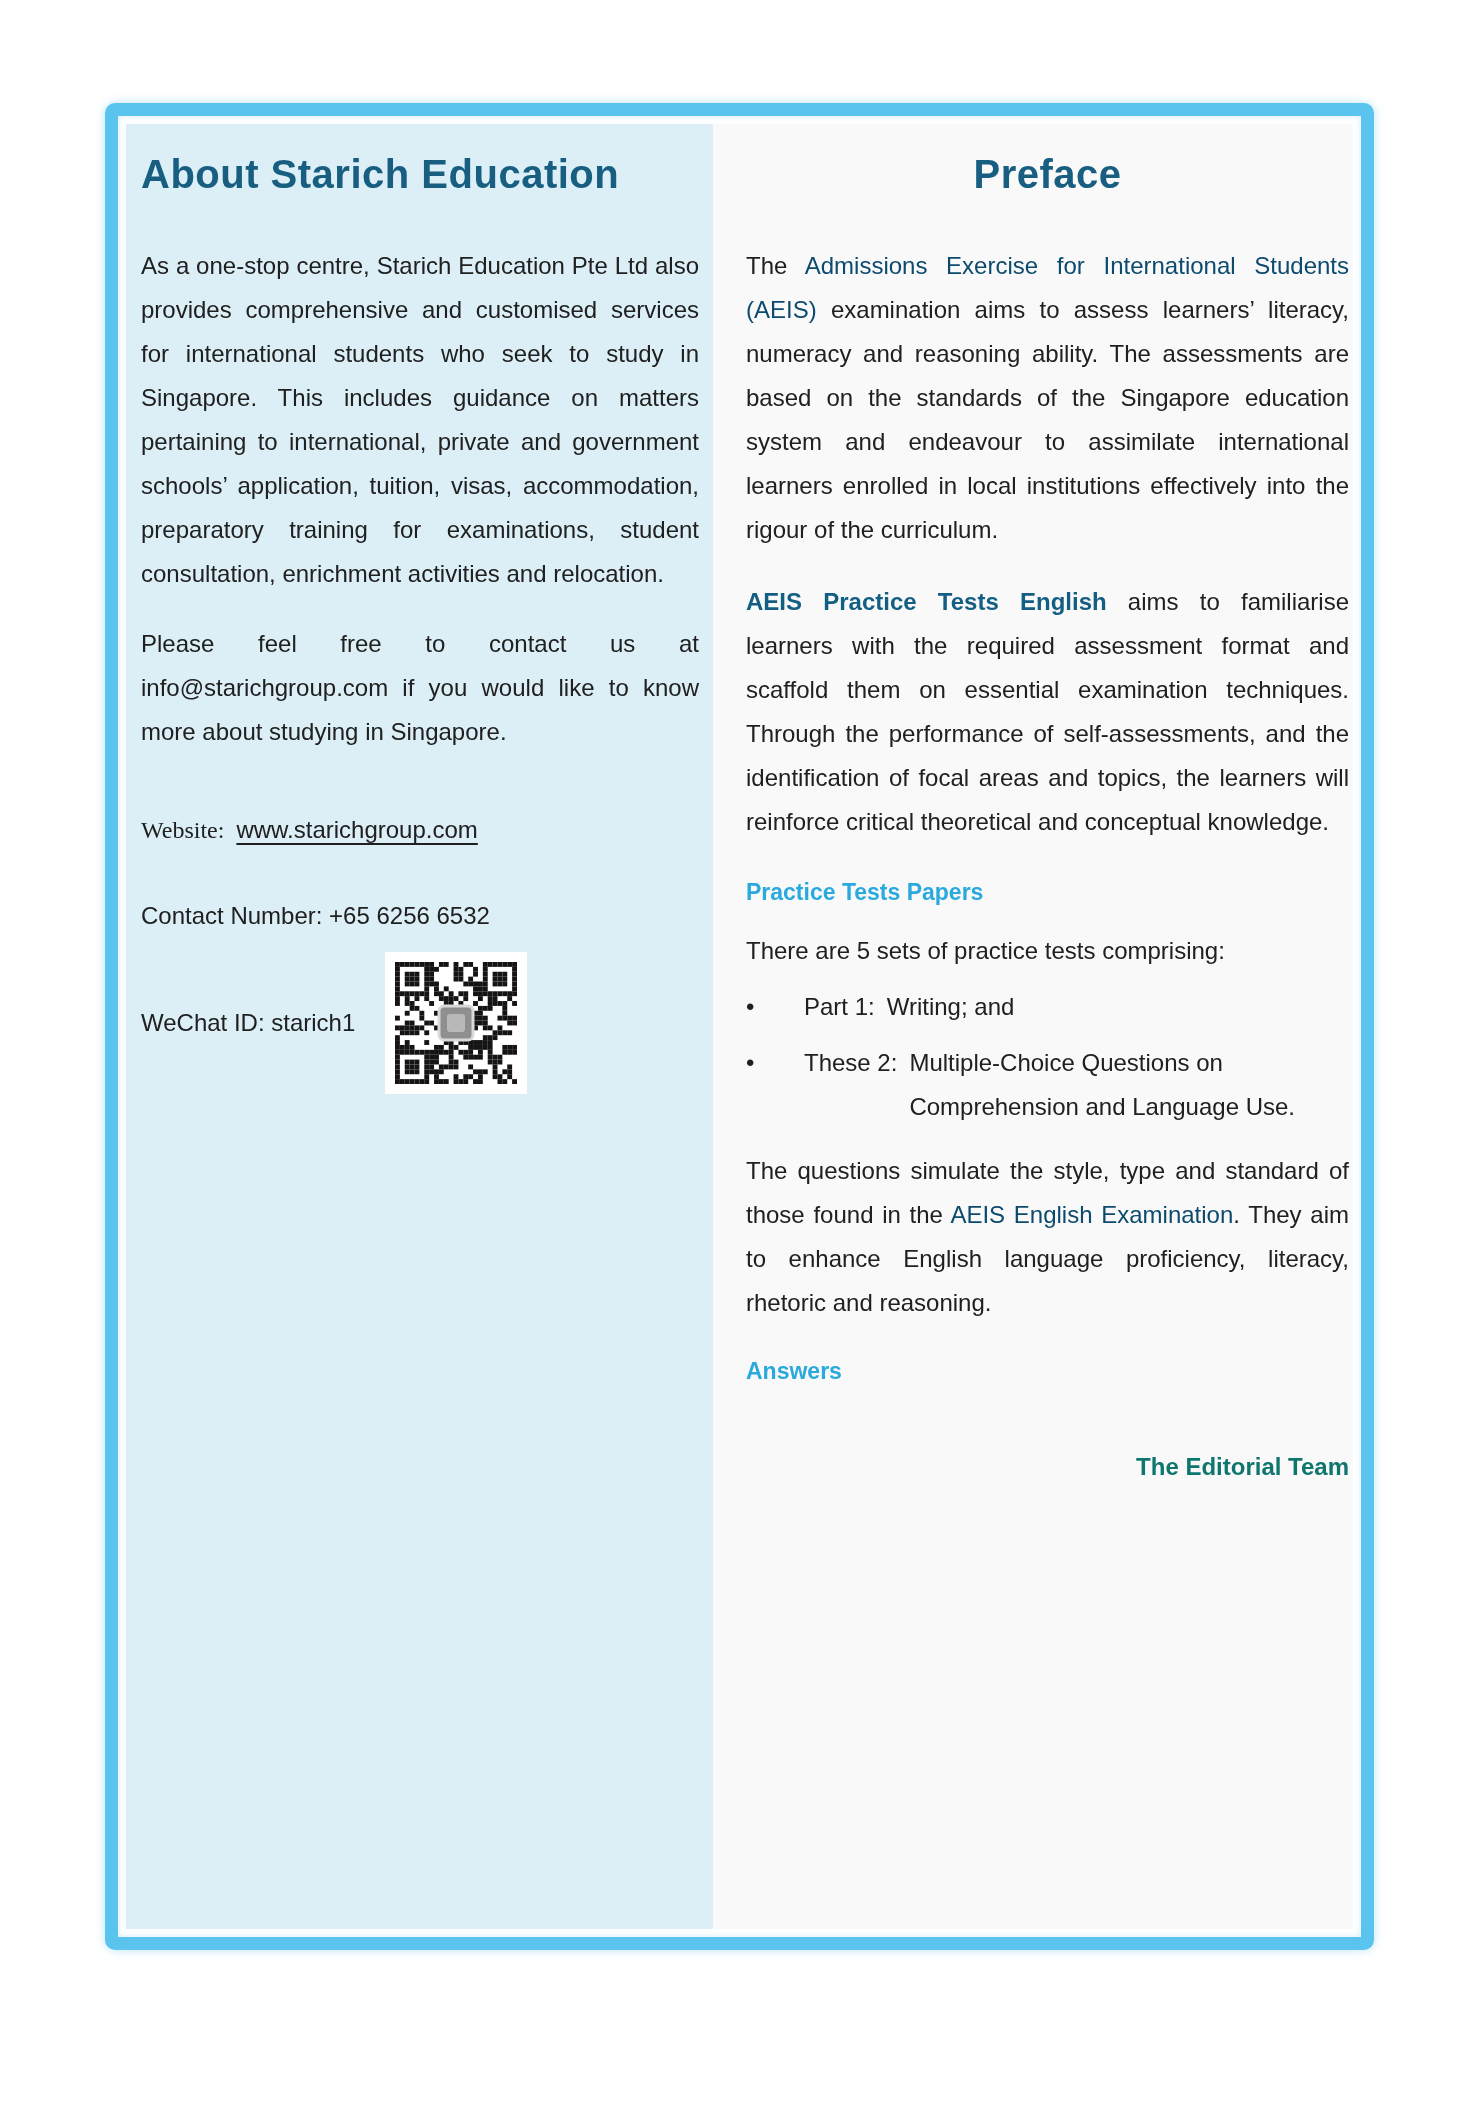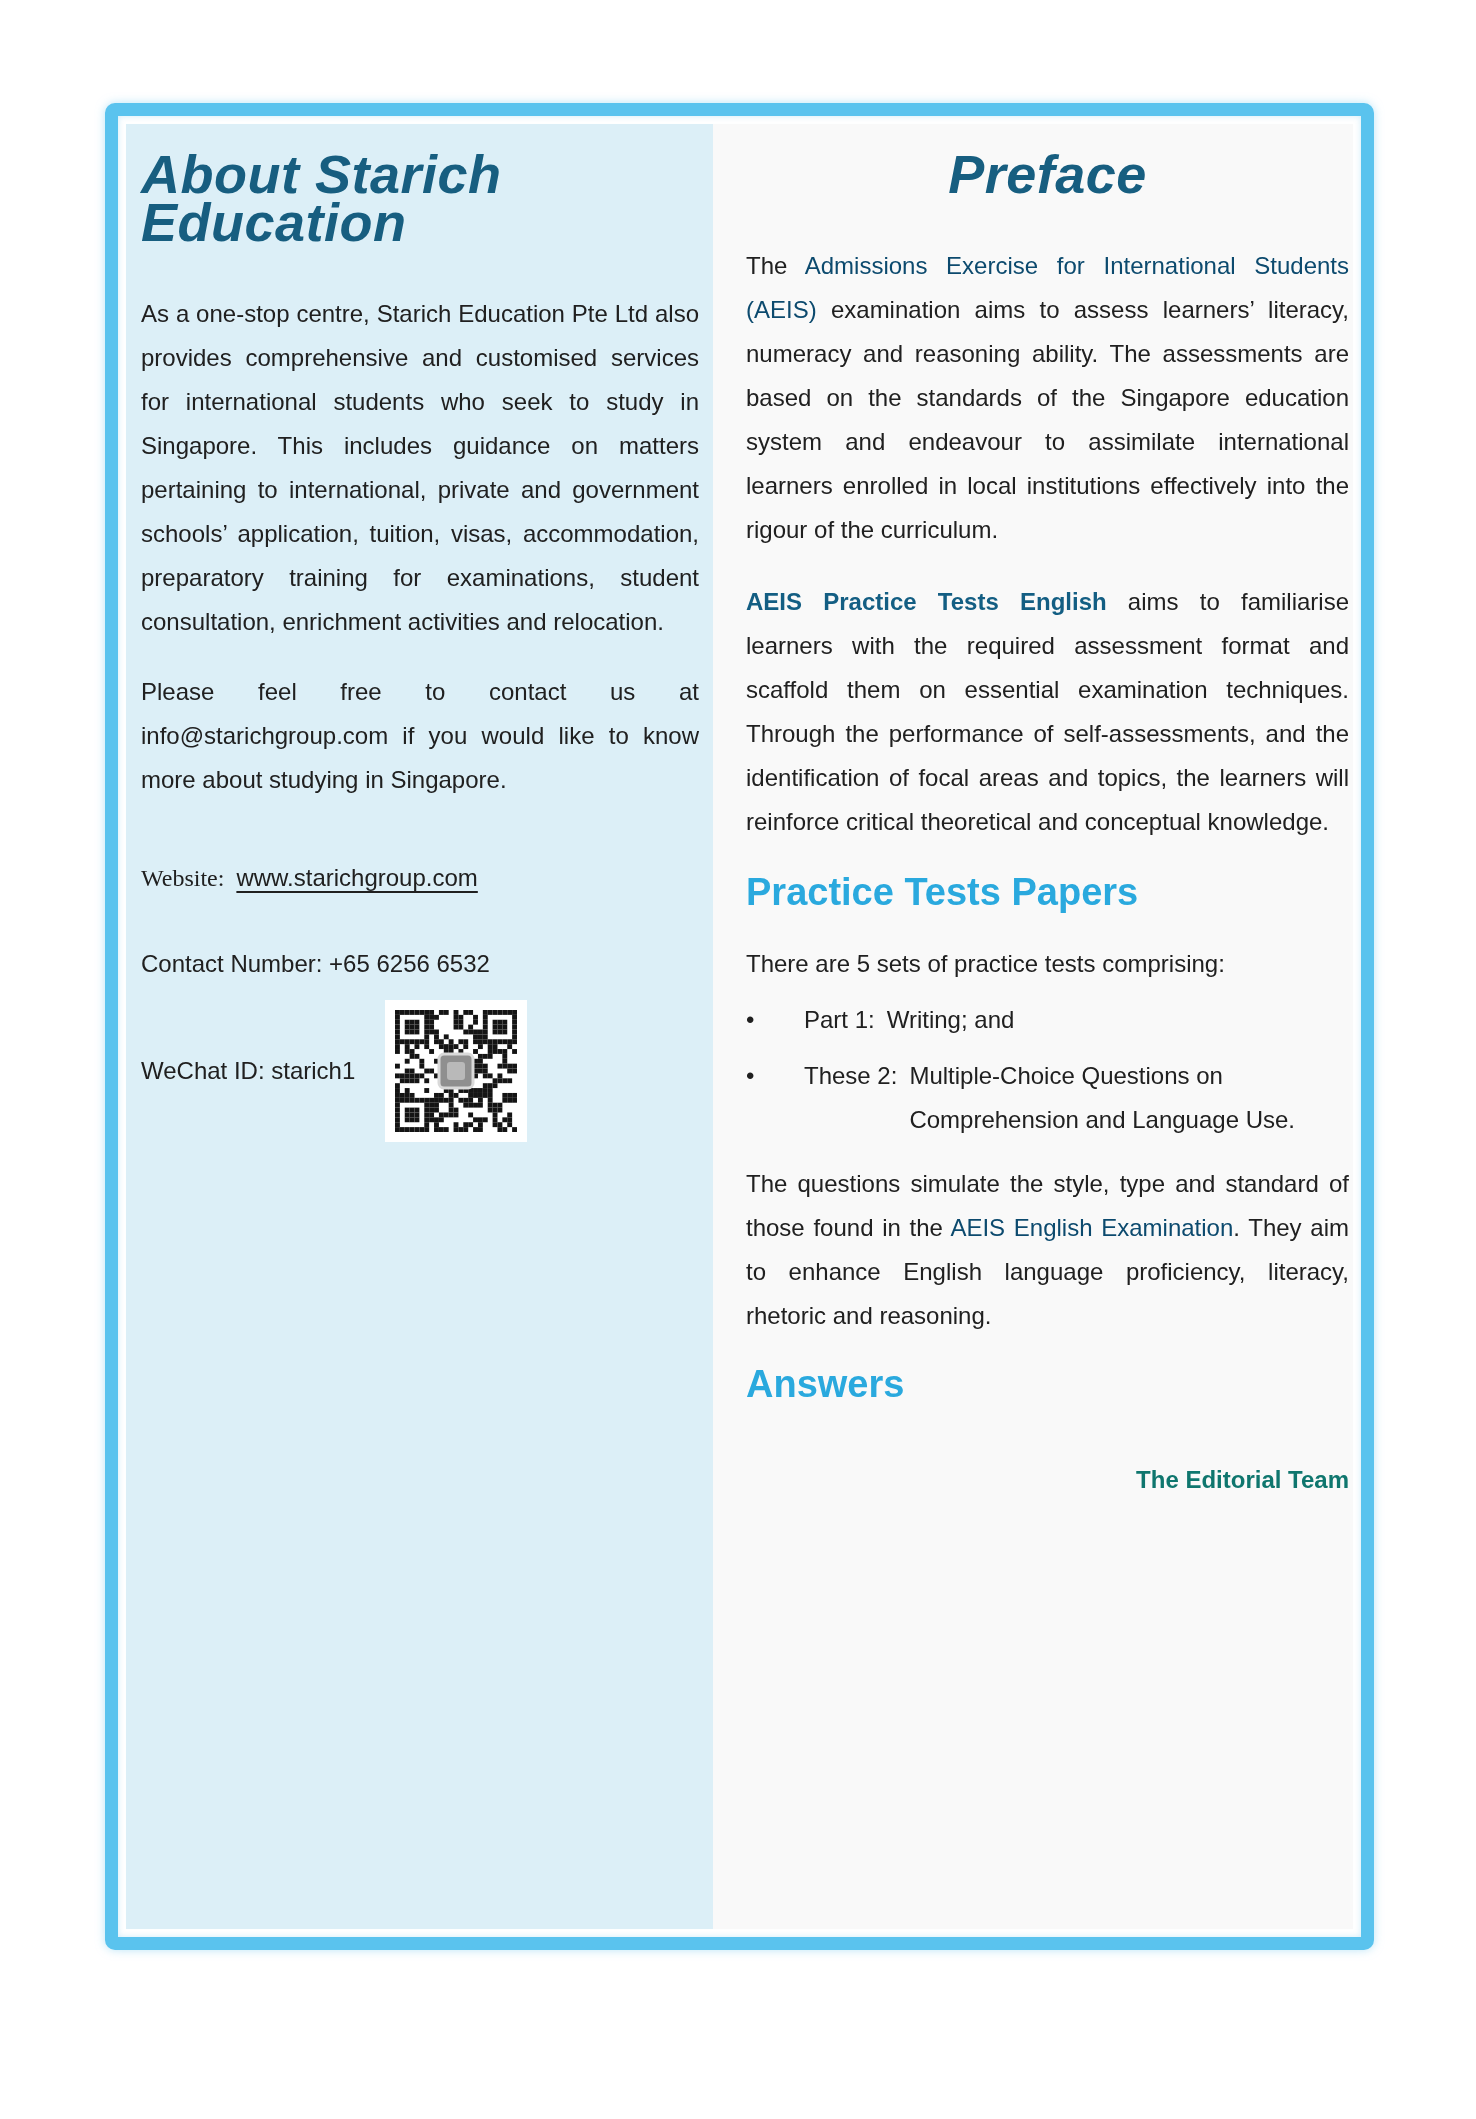--- a/index.html
+++ b/index.html
@@ -9,38 +9,38 @@
   }
   .frame{
     position:absolute;left:105px;top:103px;width:1269px;height:1847px;
     box-sizing:border-box;border:13px solid #5ac3ee;border-radius:10px;
     background:#ffffff;padding:8px;display:flex;
     box-shadow:0 0 10px rgba(130,205,240,.55), inset 0 0 6px rgba(173,221,243,.6);
   }
   .col{box-sizing:border-box;height:100%;}
   .col-left{width:587px;background:#dceff7;padding:26px 14px 0 15px;}
   .col-right{flex:1;background:#f9f9f9;padding:26px 4px 0 33px;}
-  h1{font-size:54px;line-height:48px;font-weight:bold;color:#175e80;margin:0;letter-spacing:.5px;font-style:italic;}
+  h1{font-size:40px;line-height:48px;font-weight:bold;color:#175e80;margin:0;letter-spacing:.5px;}
   .center{text-align:center;}
   p{margin:0;}
   .body{font-size:24px;line-height:44px;color:#202020;}
   .just{text-align:justify;}
   .mt-para1{margin-top:46px;}
   .mt-para2{margin-top:26px;}
   .mt-website{margin-top:54px;}
   .mt-contact{margin-top:42px;}
   .url{color:#202020;text-decoration:underline;text-underline-offset:5px;cursor:pointer;}
   .lbl{margin-right:12px;font-family:Liberation Serif, serif;}
   .wechat-row{margin-top:14px;display:flex;align-items:center;}
   .wechat-row .wc-label{flex:none;margin-right:30px;}
   .qr-box{flex:none;background:#ffffff;padding:10px;line-height:0;}
   
   .mt-rp1{margin-top:46px;}
   .mt-rp2{margin-top:28px;}
-  .subhead{margin-top:30px;font-size:38px;line-height:36px;font-weight:bold;color:#2aa9de;}
+  .subhead{margin-top:30px;font-size:23px;line-height:36px;font-weight:bold;color:#2aa9de;}
   .subhead.second{margin-top:28px;}
   .intro{margin-top:10px;white-space:nowrap;}
   .bullet-item{display:flex;margin-top:12px;}
   .bullet-dot{flex:none;width:58px;}
   .bullet-label{flex:none;margin-right:12px;}
   .bullet-text{flex:none;width:432px;}
   .mt-p3{margin-top:20px;}
   .mt-p4{margin-top:14px;}
   .hl{color:#0c4a6e;font-weight:normal;}
   .hl-dark{color:#135e83;font-weight:bold;}

